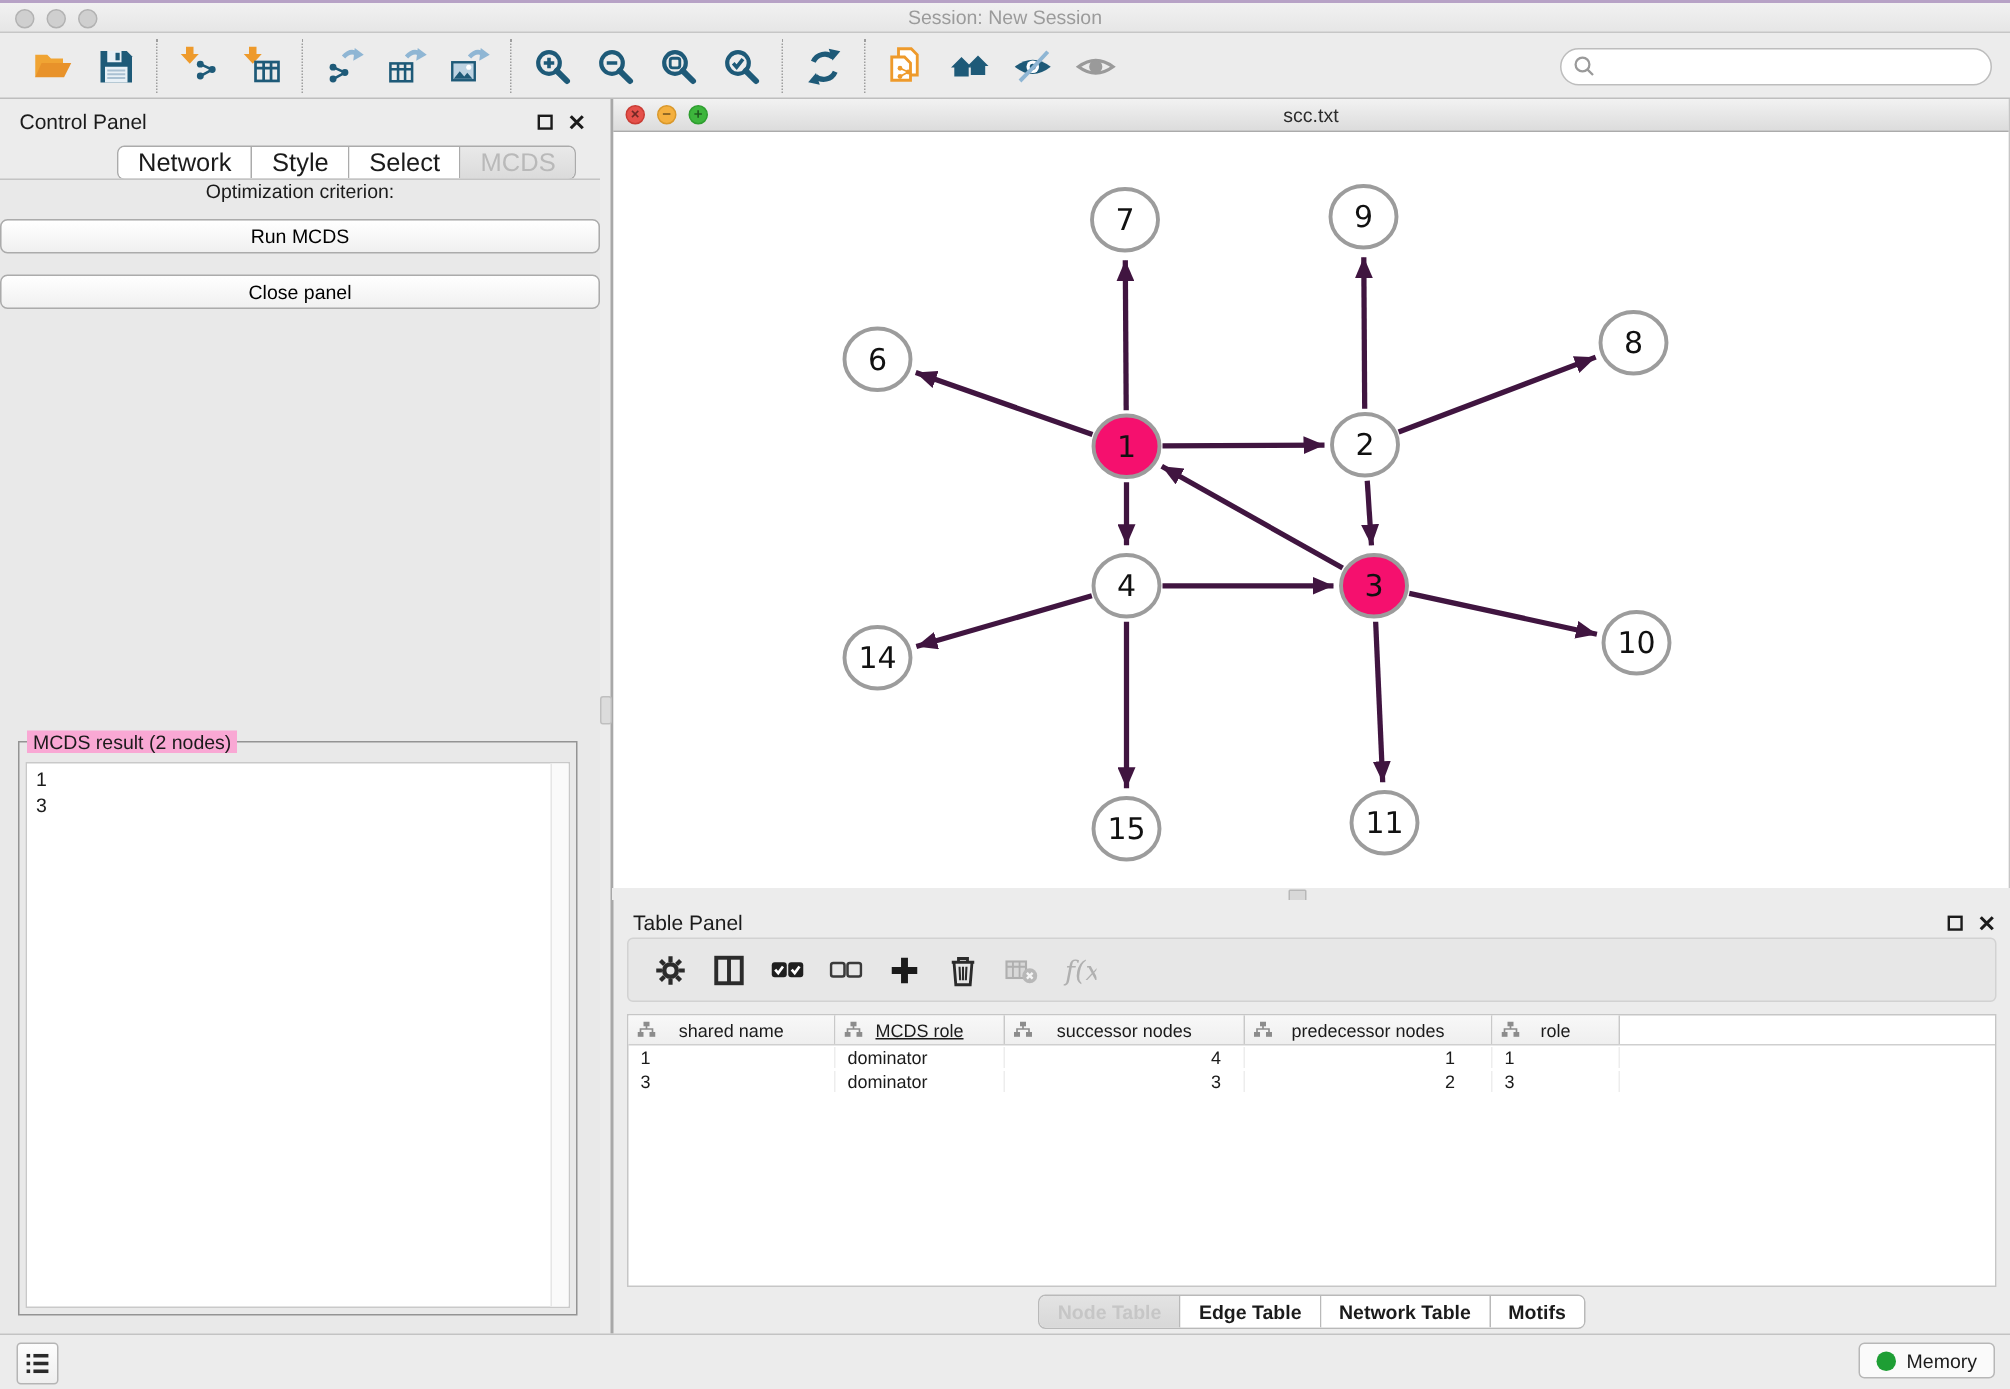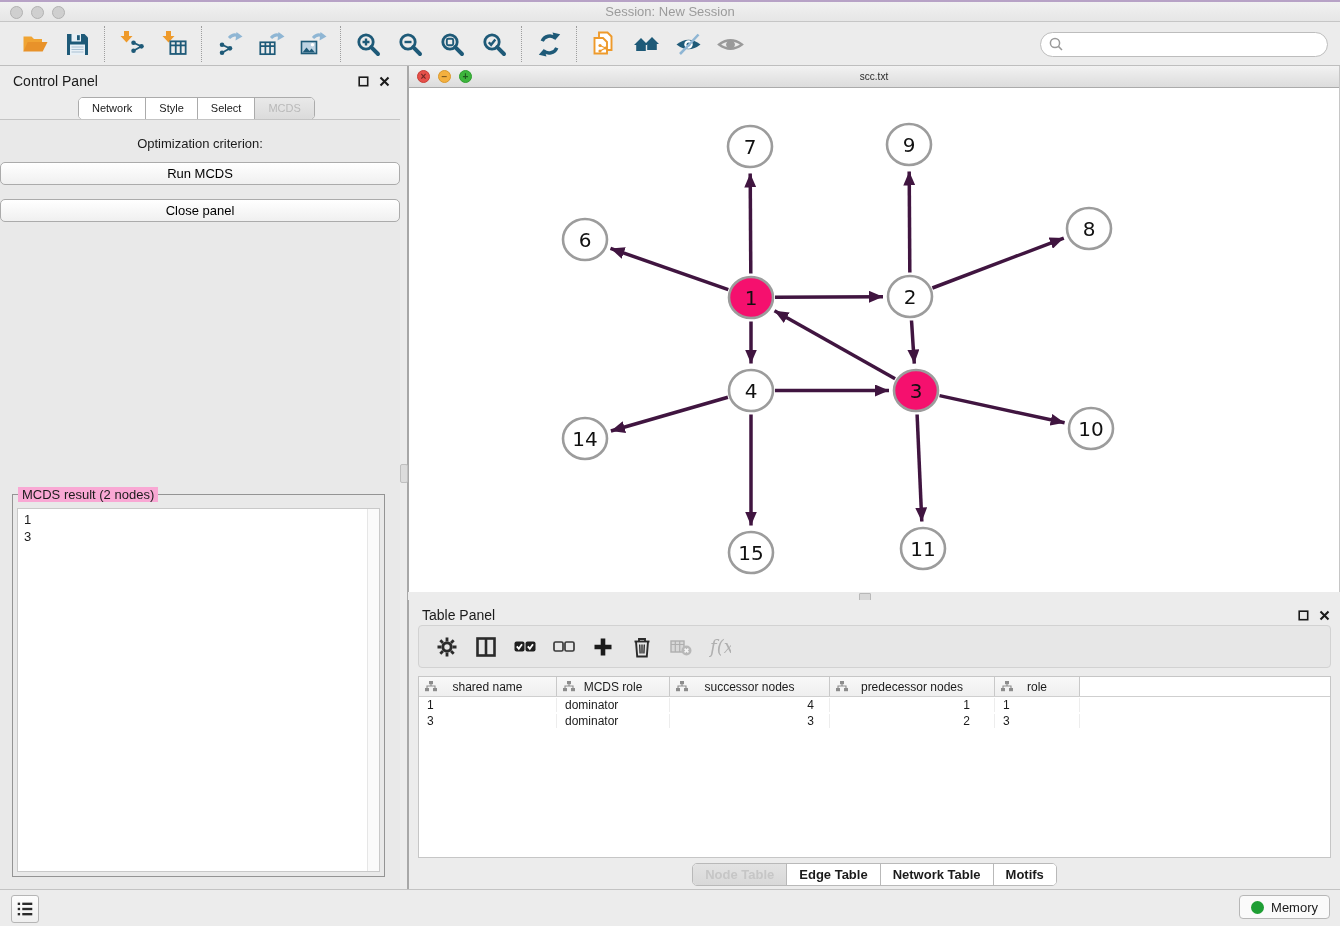--- a/index.html
+++ b/index.html
@@ -23,25 +23,25 @@
   .search-box{margin-left:auto;margin-right:4px;width:288px;height:25px;background:#fff;
     border:1px solid #BDBDBD;border-radius:13px;display:flex;align-items:center;padding:0 7px;box-sizing:border-box;}
   .search-box input{border:none;outline:none;flex:1;font-size:13px;background:transparent;font-family:inherit;}
   
   .control-panel{position:absolute;top:66px;left:0;width:400px;bottom:36px;background:#ECECEC;}
   .panel-head{position:absolute;top:5px;left:13px;right:10px;height:20px;display:flex;align-items:center;font-size:14px;}
   .panel-ctrls{margin-left:auto;display:flex;gap:9px;align-items:center;}
   .win-ic{width:12px;height:12px;display:flex;align-items:center;justify-content:center;cursor:pointer;}
   .cp-tabs{position:absolute;top:31px;left:78px;display:flex;border:1px solid #ABABAB;border-radius:5px;
     overflow:hidden;height:21px;background:#fff;}
-  .cp-tab{padding:0 13px;font-size:11px;line-height:21px;background:#fff;border-right:1px solid #ABABAB;cursor:pointer;}
+  .cp-tab{padding:0 13px;font-size:17px;line-height:21px;background:#fff;border-right:1px solid #ABABAB;cursor:pointer;}
   .cp-tab:last-child{border-right:none;}
   .cp-tab.active{background:linear-gradient(#E9E9E9,#DBDBDB);color:#B9B9B9;}
   .cp-content{position:absolute;top:53px;left:0;right:0;bottom:0;background:#E9E9E9;border-top:1px solid #C4C4C4;}
-  .opt-label{margin-top:16px;text-align:center;font-size:13px;}
+  .opt-label{text-align:center;font-size:13px;}
   .criterion{margin:9px auto 0 auto;width:311px;height:24px;background:#fff;border:1px solid #ABABAB;
     border-radius:5px;display:flex;align-items:center;box-sizing:border-box;padding-left:12px;font-size:13px;cursor:pointer;}
   .criterion .stepper{margin-left:auto;margin-right:4px;display:flex;align-items:center;}
   .btn-row{margin-top:11px;display:flex;justify-content:center;gap:14px;flex-direction:column;}
   .push-btn{height:23px;padding:0 17px;font-size:13px;line-height:21px;background:linear-gradient(#FFFFFF,#F0F0F0);
     border:1px solid #ABABAB;border-radius:5px;cursor:pointer;font-family:inherit;}
   .result-box{position:absolute;top:374px;left:12px;right:15px;bottom:13px;border:1px solid #949494;}
   .result-legend{position:absolute;top:-8px;left:5px;background:#f9a8d4;padding:0 4px;font-size:13px;}
   .result-inner{position:absolute;top:13px;left:4px;right:4px;bottom:4px;background:#fff;border:1px solid #CInvalid;
     border:1px solid #C9C9C9;}
@@ -56,21 +56,21 @@
   
   .net-window{position:absolute;left:408px;top:66px;right:0;height:526px;border-left:1px solid #A8A8A8;
     border-right:1px solid #C6C6C6;box-sizing:border-box;}
   .net-titlebar{position:relative;height:22px;background:linear-gradient(#F2F2F2,#DCDCDC);border-bottom:1px solid #ABABAB;box-sizing:border-box;}
   .net-traffic{position:absolute;left:8px;top:4px;display:flex;gap:8px;}
   .nl{width:13px;height:13px;border-radius:50%;box-sizing:border-box;font-size:10px;line-height:11px;
     text-align:center;font-weight:bold;color:rgba(0,0,0,.5);cursor:pointer;}
   .nl.red{background:#E5504A;border:1px solid #C93C34;}
   .nl.yel{background:#F4B03F;border:1px solid #D9982B;}
   .nl.grn{background:#3DB53C;border:1px solid #2E9E2F;}
-  .net-title{text-align:center;line-height:21px;font-size:10px;color:#2b2b2b;}
+  .net-title{text-align:center;line-height:21px;font-size:13px;color:#2b2b2b;}
   .net-canvas{position:absolute;top:22px;left:0;right:0;bottom:0;background:#fff;}
   .net-canvas svg{position:absolute;top:0;left:0;width:100%;height:100%;}
   
   .table-panel{position:absolute;left:408px;right:0;top:600px;bottom:36px;background:#ECECEC;
     border-left:1px solid #A8A8A8;box-sizing:border-box;}
   .tp-toolbar{position:absolute;top:25px;left:9px;right:9px;height:43px;background:#E7E7E7;
     border:1px solid #D2D2D2;border-radius:4px;display:flex;align-items:center;gap:15px;padding:0 16px;box-sizing:border-box;}
   .tp-btn{width:24px;height:24px;display:flex;align-items:center;justify-content:center;cursor:pointer;}
   .tp-table{position:absolute;top:76px;left:9px;right:9px;bottom:32px;background:#fff;border:1px solid #C6C6C6;box-sizing:border-box;}
   .thead{display:flex;height:19px;border-bottom:1px solid #CFCFCF;}
@@ -516,21 +516,21 @@
           <svg width="12" height="11" viewBox="0 0 12 11">
             <g fill="#8C8C8C">
               <rect x="4" y="0" width="4" height="3.2"></rect>
               <rect x="0" y="7" width="4" height="3.2"></rect>
               <rect x="8" y="7" width="4" height="3.2"></rect>
             </g>
             <path d="M6 3v2M2 7V5h8v2" stroke="#8C8C8C" stroke-width="1.1" fill="none"></path>
           </svg>
           <span>shared name</span>
         </div>
-        <div class="th" style="width: 113px;">
+        <div class="th" style="width: 113px; text-decoration: underline;">
           <svg width="12" height="11" viewBox="0 0 12 11">
             <g fill="#8C8C8C">
               <rect x="4" y="0" width="4" height="3.2"></rect>
               <rect x="0" y="7" width="4" height="3.2"></rect>
               <rect x="8" y="7" width="4" height="3.2"></rect>
             </g>
             <path d="M6 3v2M2 7V5h8v2" stroke="#8C8C8C" stroke-width="1.1" fill="none"></path>
           </svg>
           <span>MCDS role</span>
         </div>

